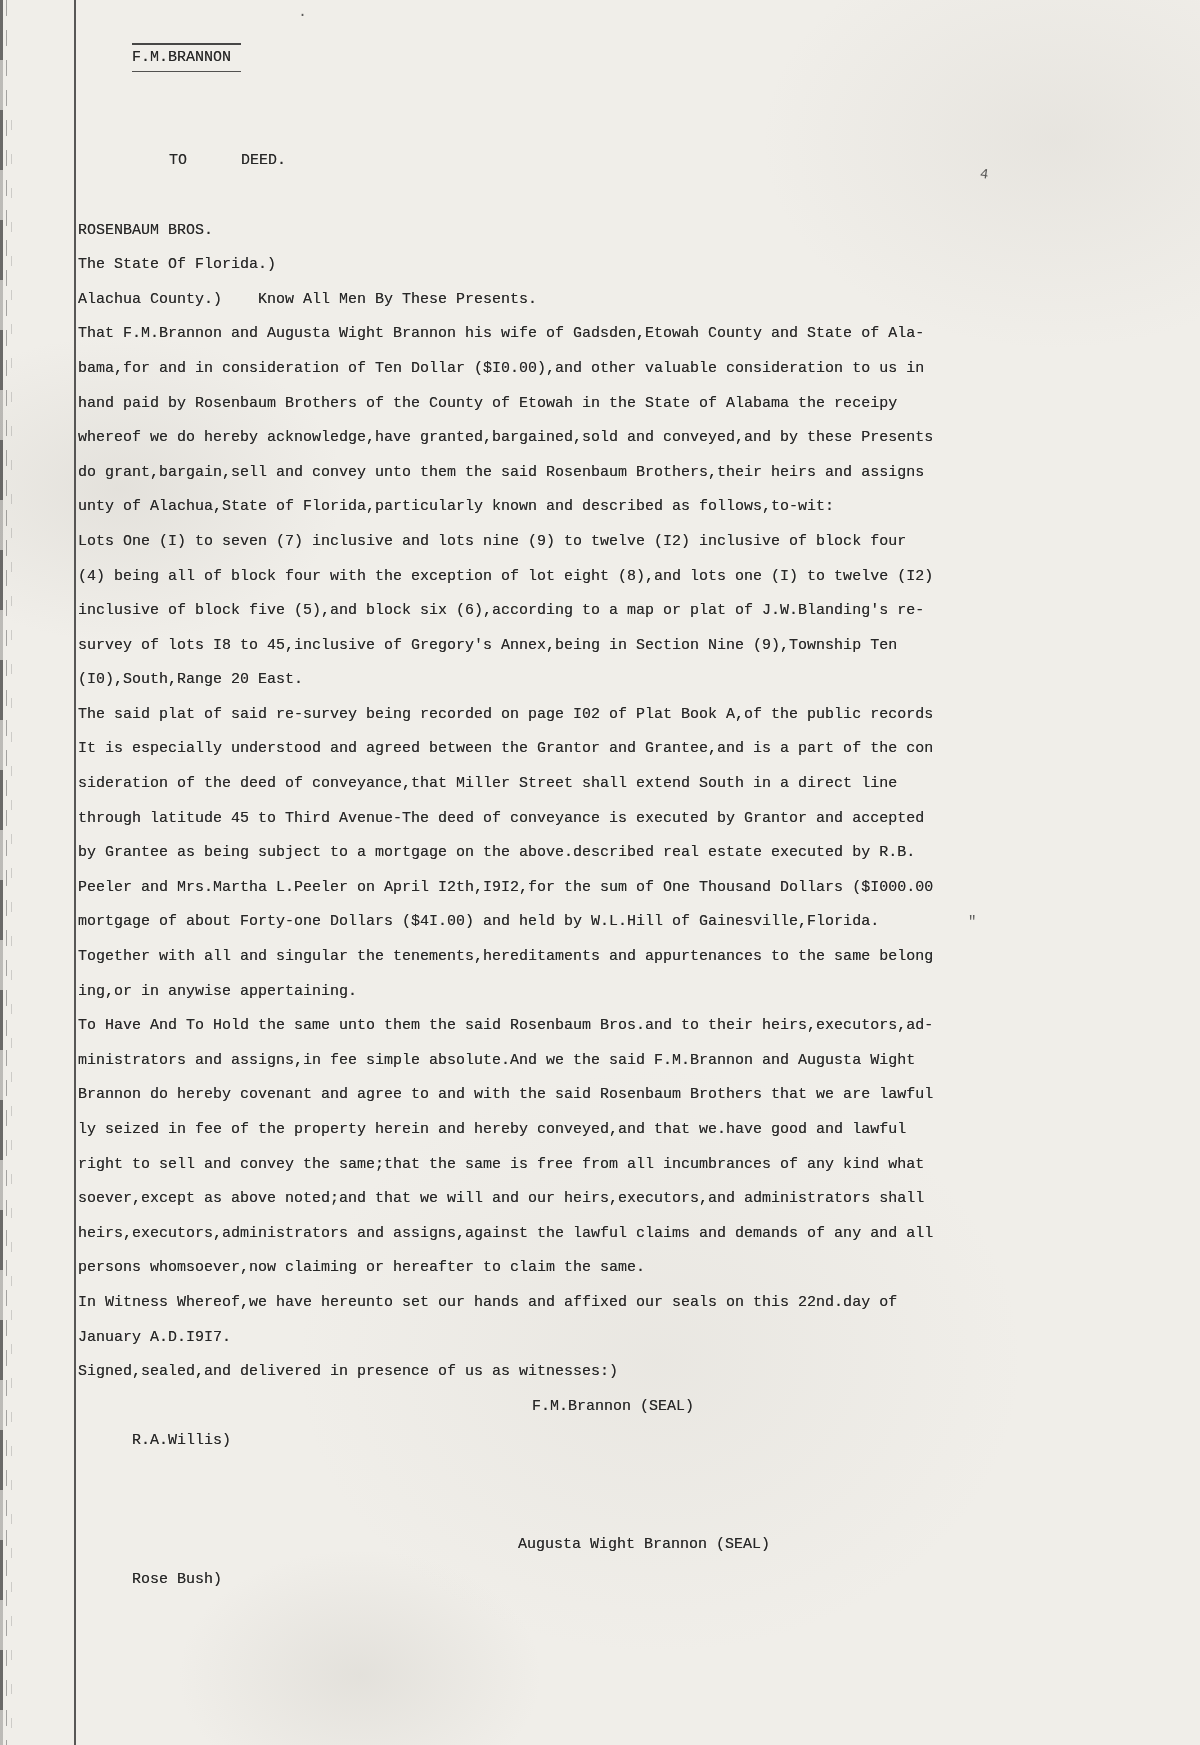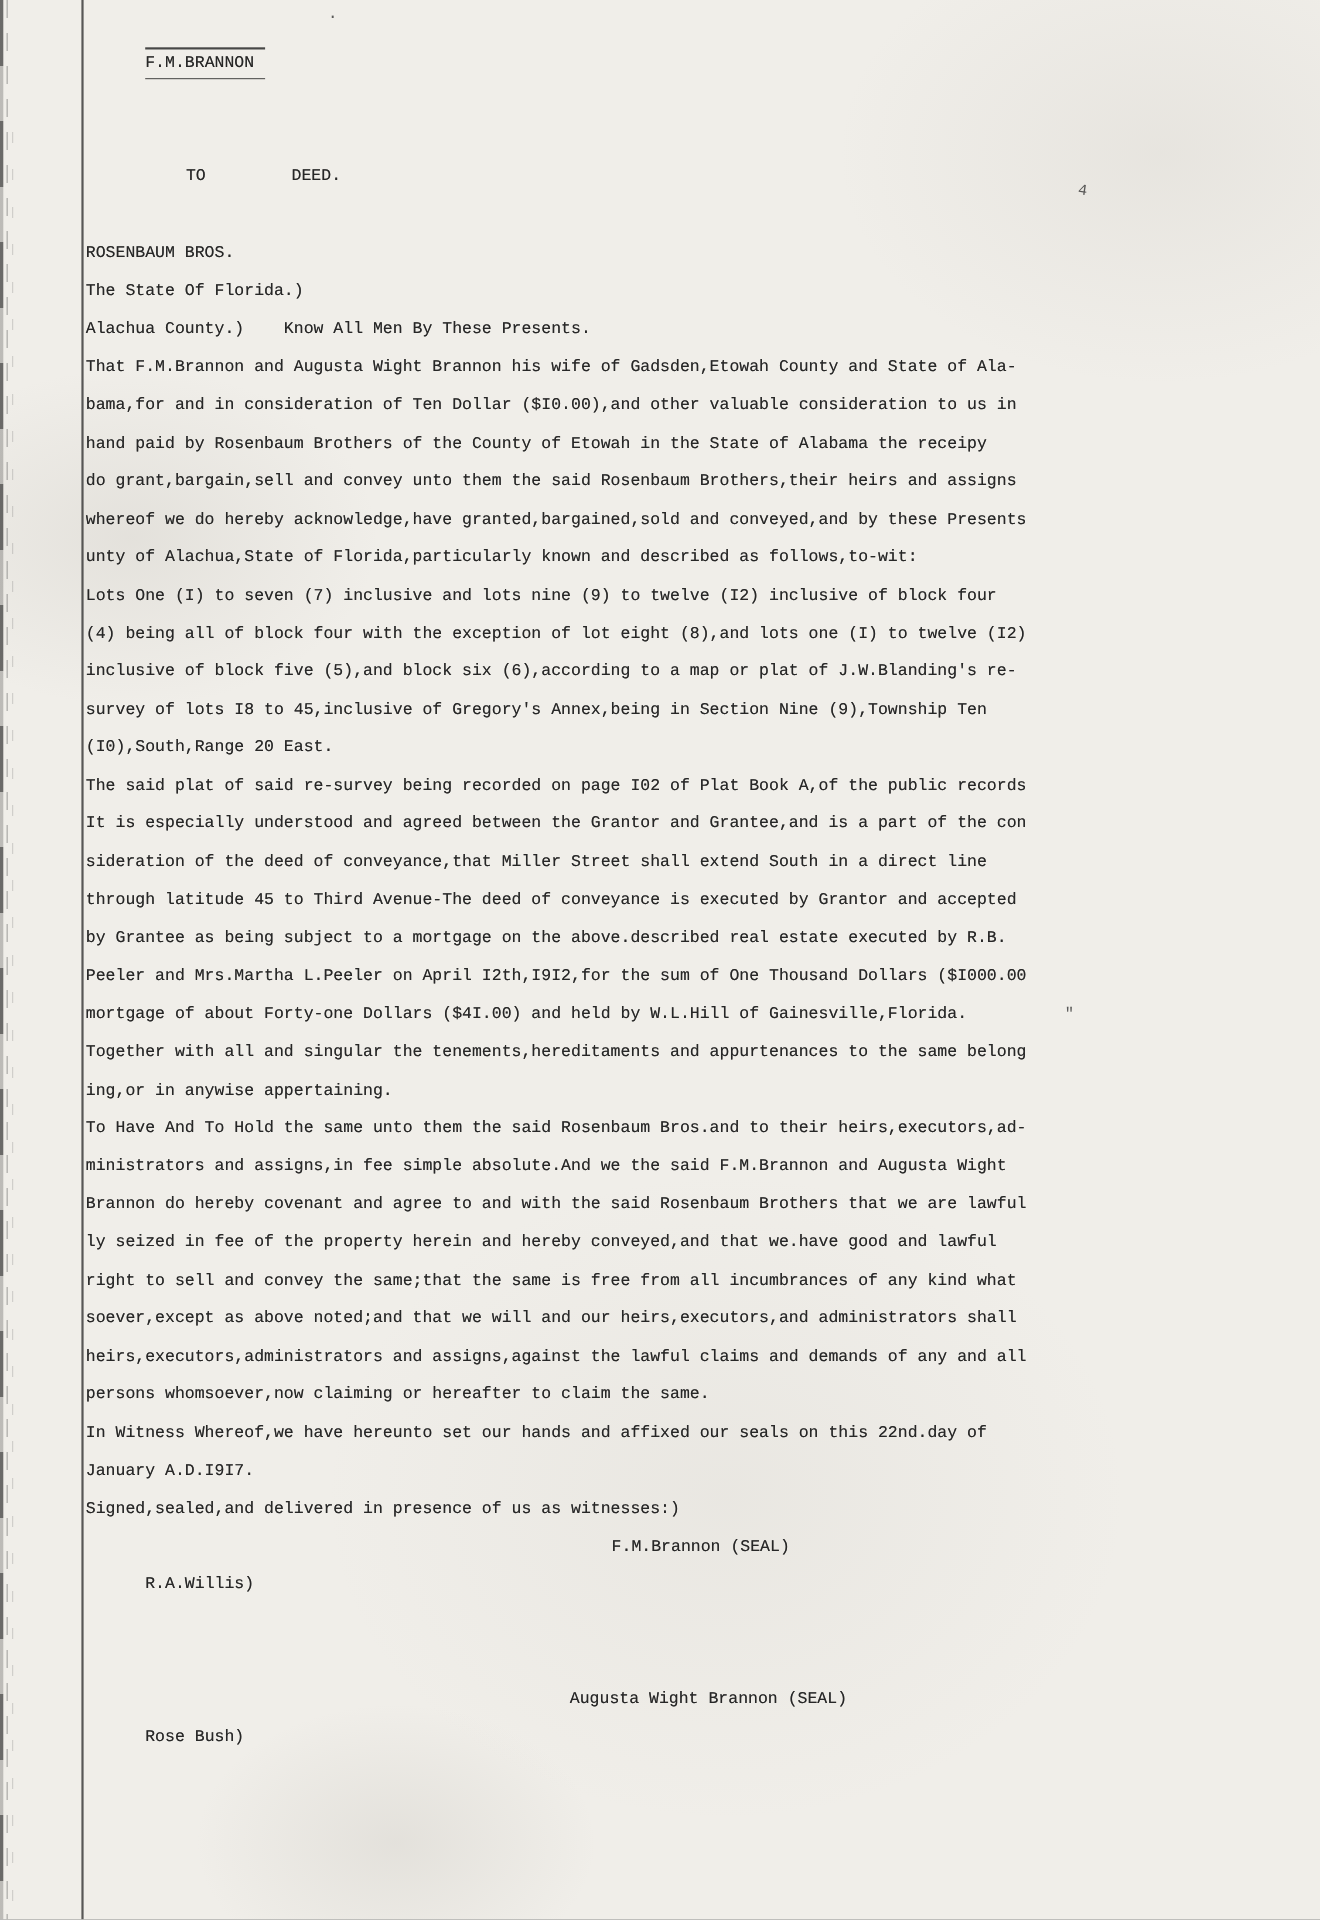--- a/index.html
+++ b/index.html
@@ -40,24 +40,24 @@
   }
   .grantor-box{
     display:inline-block;
     line-height:24px;
     margin-top:2px;
     padding:1px 10px 1px 0;
     border-top:2px solid rgba(30,30,30,.8);
     border-bottom:1.5px solid rgba(30,30,30,.75);
   }
   .to-label{margin-left:37px;}
-  .doc-type{margin-left:78px;}
+  .doc-type{margin-left:54px;}
   .witness-row{position:relative;}
   .sig-col{position:absolute;top:0;}
-  .sig-0{left:478px;}
+  .sig-0{left:454px;}
   .sig-1{left:440px;}
 
   .artifact{position:absolute;color:rgba(40,40,40,.75);font-family:"Liberation Mono","DejaVu Sans Mono",monospace;}
   .a-dot{left:298px;top:4px;font-size:15px;}
   .a-mark{left:980px;top:166px;font-size:14px;transform:rotate(8deg);}
   .a-quote{left:968px;top:914px;font-size:14px;}
 </style>
 </head>
 <body>
 
@@ -81,22 +81,22 @@
       <span class="to-label">TO</span><span class="doc-type">DEED.</span>
     </div>
     <div class="line">ROSENBAUM BROS.</div>
 
     <div id="body-lines">
         <div class="line">The State Of Florida.)</div>
         <div class="line">Alachua County.)    Know All Men By These Presents.</div>
         <div class="line">That F.M.Brannon and Augusta Wight Brannon his wife of Gadsden,Etowah County and State of Ala-</div>
         <div class="line">bama,for and in consideration of Ten Dollar ($I0.00),and other valuable consideration to us in</div>
         <div class="line">hand paid by Rosenbaum Brothers of the County of Etowah in the State of Alabama the receipy</div>
+        <div class="line">whereof we do hereby acknowledge,have granted,bargained,sold and conveyed,and by these Presents</div>
         <div class="line">do grant,bargain,sell and convey unto them the said Rosenbaum Brothers,their heirs and assigns</div>
-        <div class="line">whereof we do hereby acknowledge,have granted,bargained,sold and conveyed,and by these Presents</div>
         <div class="line">unty of Alachua,State of Florida,particularly known and described as follows,to-wit:</div>
         <div class="line">Lots One (I) to seven (7) inclusive and lots nine (9) to twelve (I2) inclusive of block four</div>
         <div class="line">(4) being all of block four with the exception of lot eight (8),and lots one (I) to twelve (I2)</div>
         <div class="line">inclusive of block five (5),and block six (6),according to a map or plat of J.W.Blanding's re-</div>
         <div class="line">survey of lots I8 to 45,inclusive of Gregory's Annex,being in Section Nine (9),Township Ten</div>
         <div class="line">(I0),South,Range 20 East.</div>
         <div class="line">The said plat of said re-survey being recorded on page I02 of Plat Book A,of the public records</div>
         <div class="line">It is especially understood and agreed between the Grantor and Grantee,and is a part of the con</div>
         <div class="line">sideration of the deed of conveyance,that Miller Street shall extend South in a direct line</div>
         <div class="line">through latitude 45 to Third Avenue-The deed of conveyance is executed by Grantor and accepted</div>

